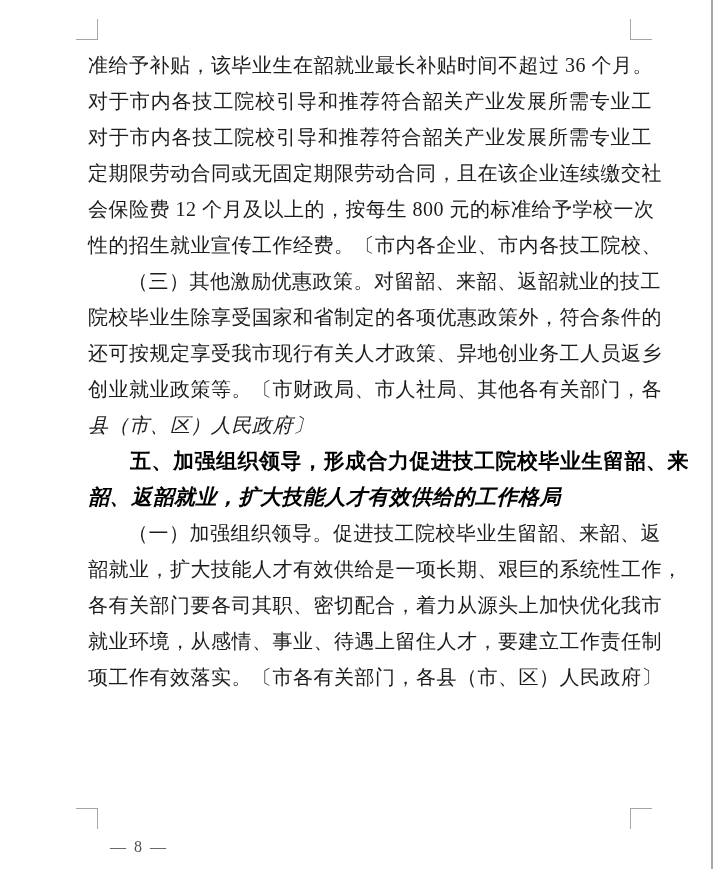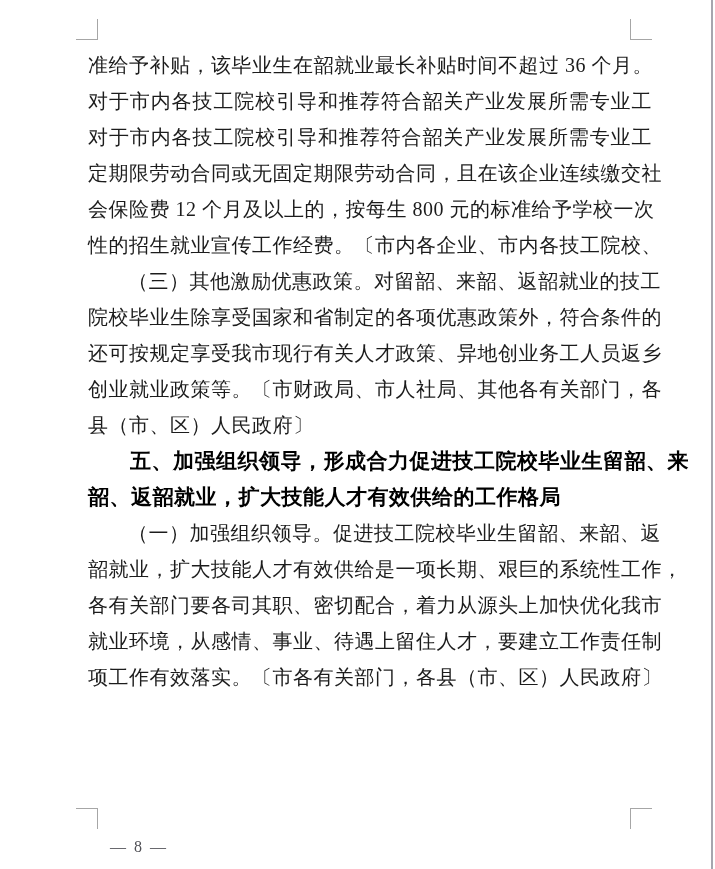--- a/index.html
+++ b/index.html
@@ -49,20 +49,21 @@
     line-height: 36px;
     height: 36px;
     white-space: nowrap;
     text-align: justify;
     text-align-last: justify;
     text-justify: inter-character;
     letter-spacing: 0.5px;
   }
   .line.short {
     text-align-last: left;
+    font-style: italic;
   }
   .line.indent {
     text-indent: 2em;
   }
   .line.bold {
     font-family: "Liberation Sans", "DejaVu Sans", sans-serif;
     font-weight: bold;
     font-size: 21px;
     color: #000000;
   }

